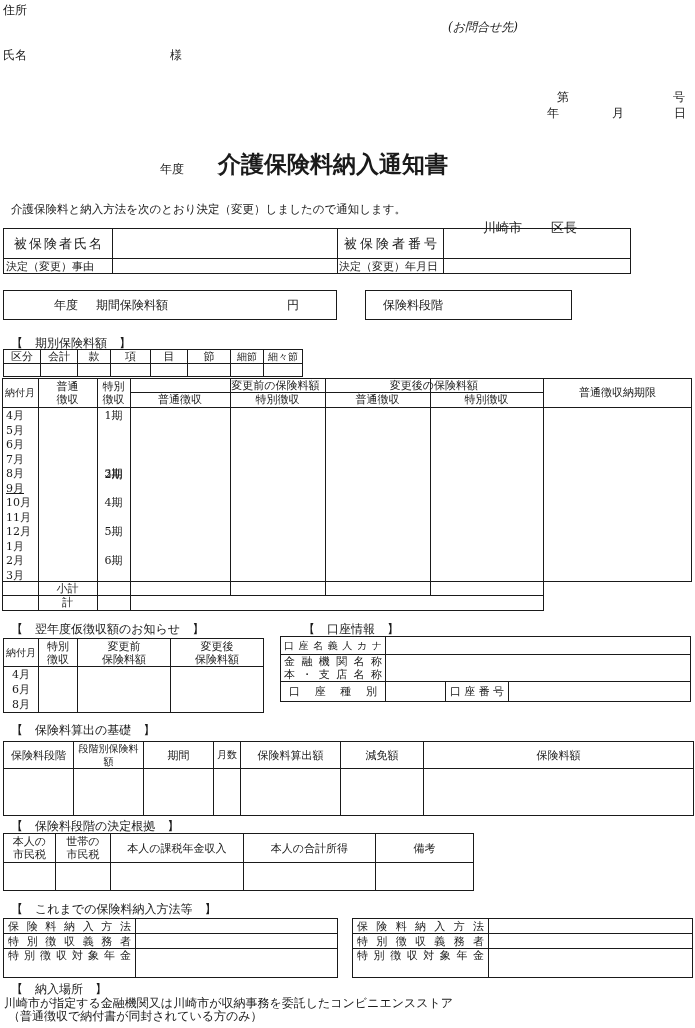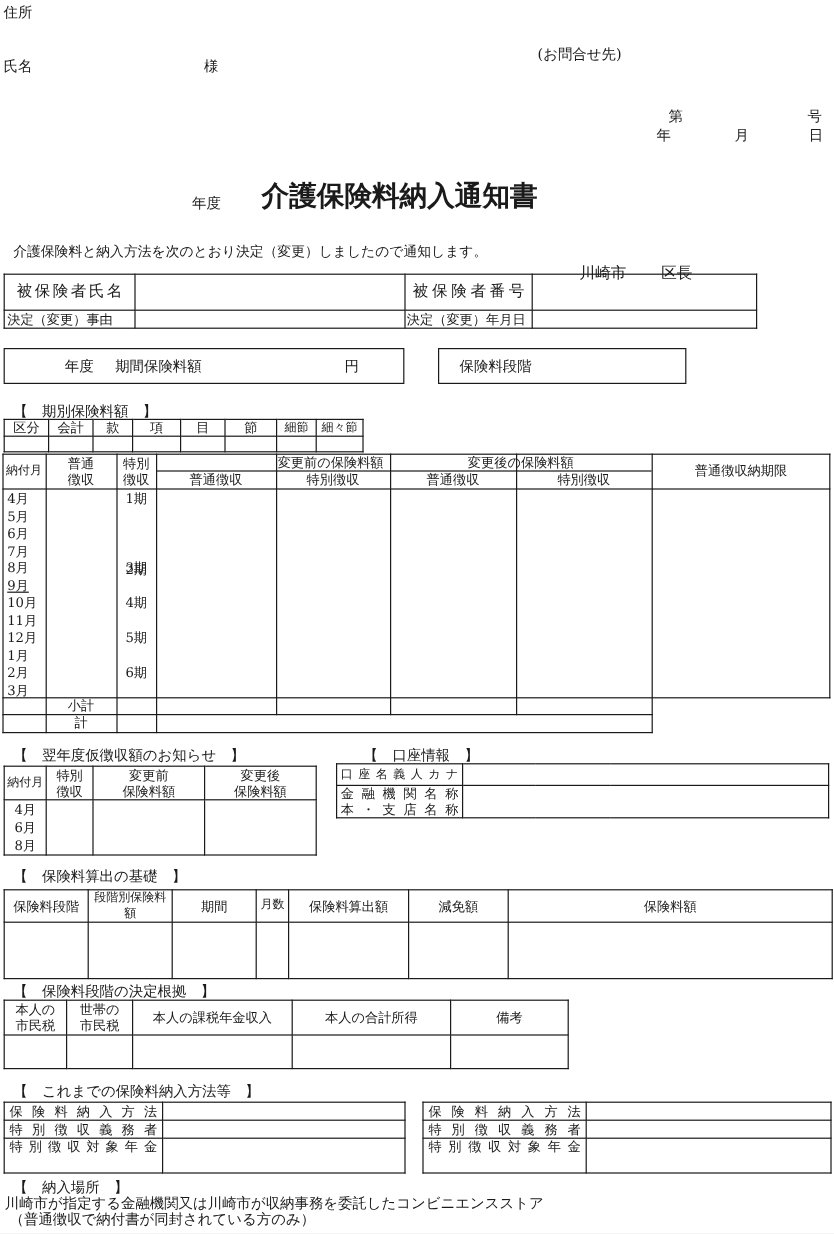--- a/index.html
+++ b/index.html
@@ -21,21 +21,21 @@
   .cell{position:absolute;display:flex;align-items:center;justify-content:center;text-align:center;}
   .monthline{position:absolute;left:0;width:36px;padding-left:4px;font-size:11px;line-height:14.5px;}
   .instline{position:absolute;left:95px;width:33px;text-align:center;font-size:11px;line-height:14.5px;}
 </style>
 </head>
 <body>
 
 <div id="page">
 
   <div class="abs t12" style="left:3px;top:3px;">住所</div>
-  <div class="abs t12" style="left:448px;top:38px;">(お問合せ先)</div>
+  <div class="abs t12" style="left:448px;top:20px;font-style:italic;">(お問合せ先)</div>
   <div class="abs t12" style="left:3px;top:48px;">氏名</div>
   <div class="abs t12" style="left:170px;top:48px;">様</div>
 
   <div class="abs t12" style="left:557px;top:90px;">第</div>
   <div class="abs t12" style="left:673px;top:90px;">号</div>
   <div class="abs t12" style="left:547px;top:106px;">年</div>
   <div class="abs t12" style="left:612px;top:106px;">月</div>
   <div class="abs t12" style="left:674px;top:106px;">日</div>
 
   <div class="abs t12" style="left:160px;top:162px;">年度</div>
@@ -218,20 +218,26 @@
       <tbody>
           <tr style="height:18px;">
         <td class="jl" style="font-size:10px;padding:0 3px;">口座名義人カナ</td>
         <td colspan="3"></td>
       </tr>
       <tr style="height:26px;">
         <td class="t11 pre jl" style="padding:0 3px;">金融機関名称
 本・支店名称</td>
         <td colspan="3"></td>
       </tr>
+      <tr style="height:20px;">
+        <td class="jl t11" style="padding:0 8px;">口座種別</td>
+        <td></td>
+        <td class="jl t11" style="padding:0 4px;">口座番号</td>
+        <td></td>
+      </tr>
     </tbody>
       </table>
   </div>
 
   <div class="abs t12" style="left:11px;top:723px;">【　保険料算出の基礎　】</div>
   <div class="abs" style="left:3px;top:741px;">
     <table style="width:690px;">
       <colgroup>
           <col style="width:70px">
           <col style="width:70px">

